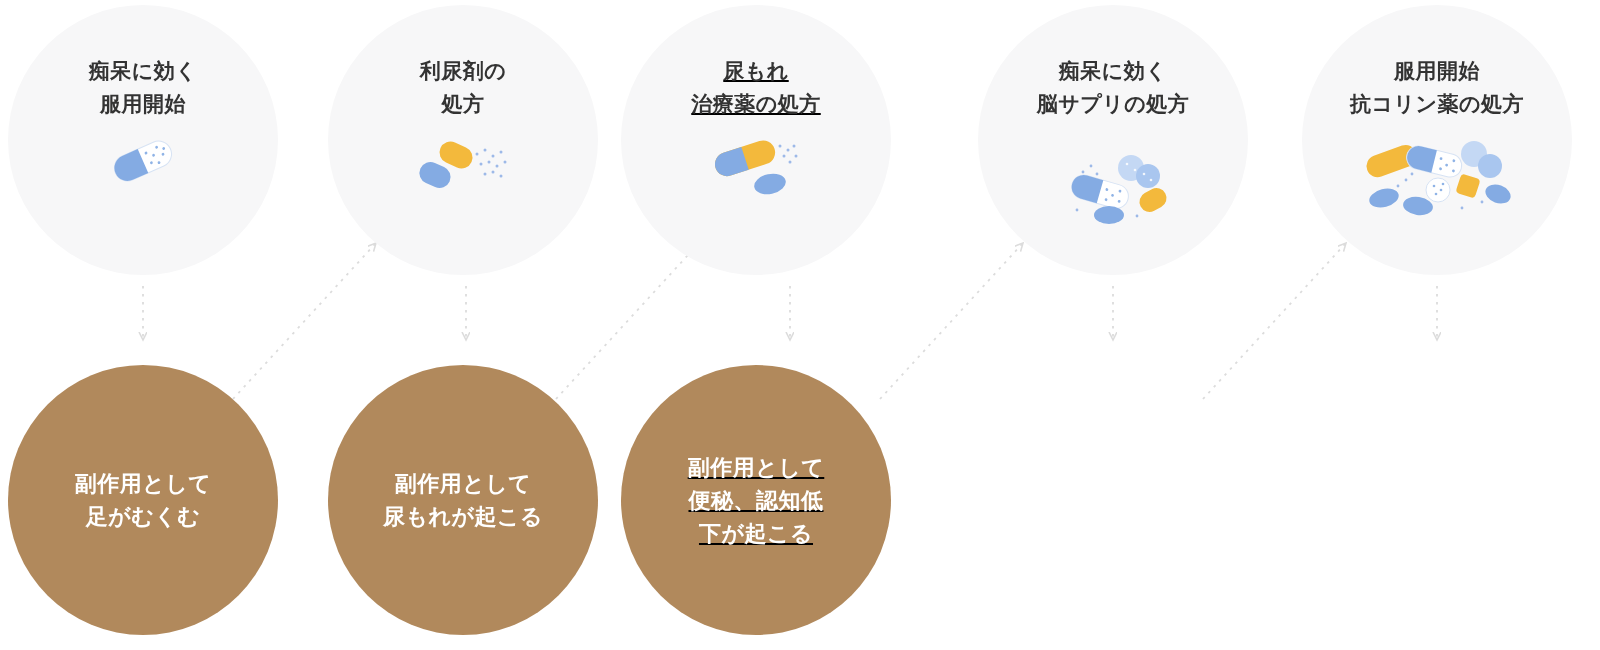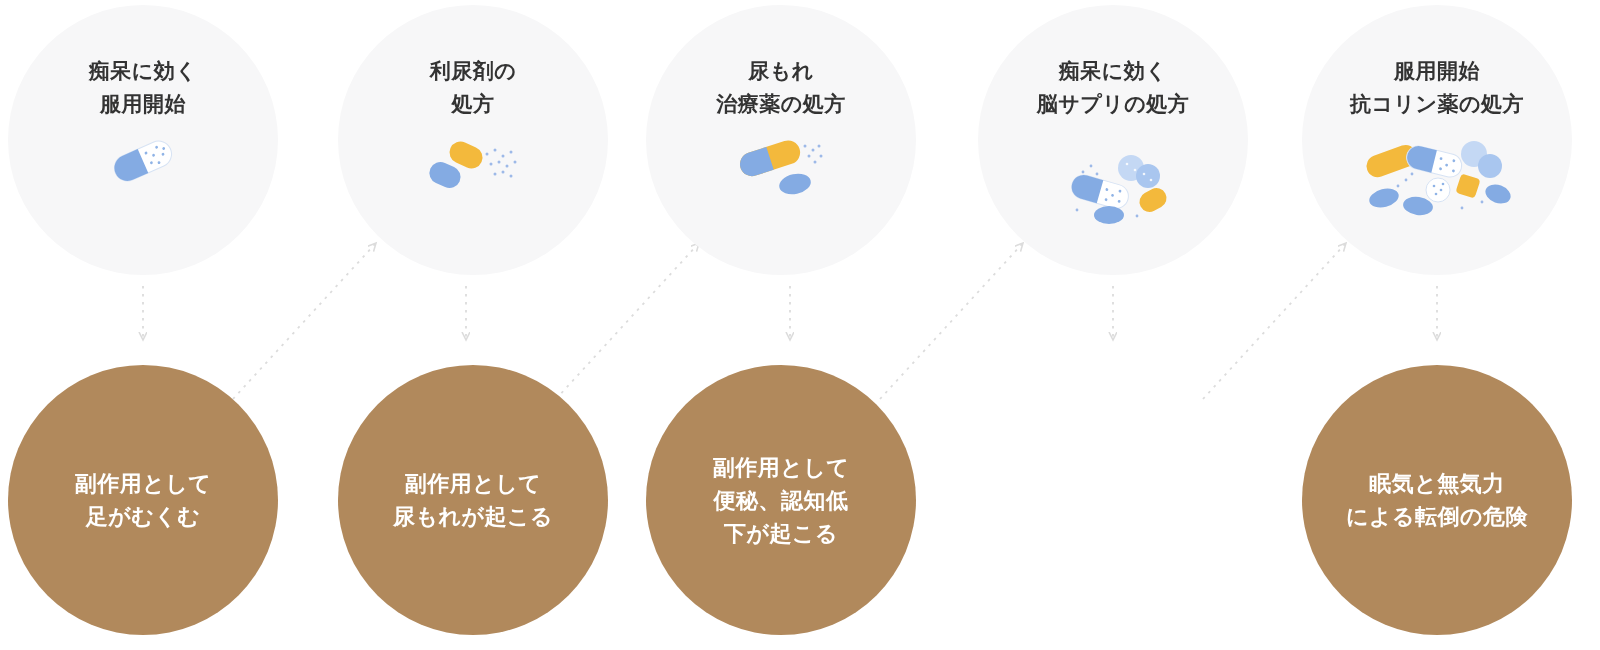--- a/index.html
+++ b/index.html
@@ -6,21 +6,21 @@
   body{font-family:"Liberation Sans","DejaVu Sans",sans-serif;}
   .stage{position:relative;width:1600px;height:650px;background:#ffffff;overflow:hidden;}
   .arrows{position:absolute;left:0;top:0;pointer-events:none;}
   .arrows line{stroke:var(--arrow,#dcdcdc);stroke-width:1.8;stroke-dasharray:2.5 5.5;}
   .circle{position:absolute;width:270px;height:270px;border-radius:50%;box-sizing:border-box;}
   .top-circle{top:5px;background:var(--top-circle,#f7f7f8);display:flex;flex-direction:column;align-items:center;justify-content:flex-start;padding-top:50px;}
   .bottom-circle{top:365px;background:var(--bottom-circle,#b1895c);display:flex;align-items:center;justify-content:center;}
   .top-label{font-size:21px;font-weight:700;color:var(--top-text,#333333);text-align:center;line-height:1.55;white-space:pre-line;letter-spacing:.5px;}
   .bottom-label{font-size:22px;font-weight:700;color:var(--bottom-text,#ffffff);text-align:center;line-height:1.5;white-space:pre-line;padding:0 16px;letter-spacing:.5px;}
   .icon-holder{margin-top:16px;display:flex;align-items:center;justify-content:center;}
-  .c1{left:8px;} .c2{left:338px;} .c3{left:646px;} .c4{left:978px;gap:16px;} .c5{left:1302px;}
+  .c1{left:8px;} .c2{left:328px;} .c3{left:621px;text-decoration:underline;} .c4{left:978px;gap:16px;} .c5{left:1302px;}
 </style>
 </head>
 <body>
 
 <div class="stage">
 
   <svg class="arrows" width="1600" height="650" viewBox="0 0 1600 650" aria-hidden="true">
     <defs>
       <marker id="ah" markerWidth="12" markerHeight="12" refX="8" refY="4" orient="auto" markerUnits="userSpaceOnUse">
         <path d="M0,0 L8,4 L0,8" fill="none" stroke="#dcdcdc" stroke-width="1.6"></path>
@@ -192,18 +192,14 @@
         <g fill="#9db9e8">
           <circle cx="44" cy="44" r="1.4"></circle>
             <circle cx="50" cy="38" r="1.4"></circle>
             <circle cx="120" cy="66" r="1.4"></circle>
           <circle cx="100" cy="72" r="1.4"></circle>
             <circle cx="36" cy="50" r="1.4"></circle>
         </g>
       </svg>
     </div>
   </div>
-  <div class="circle bottom-circle c5">
-    <div class="bottom-label">眠気と無気力
-による転倒の危険</div>
-  </div>
 
 </div>
 
 </body></html>

